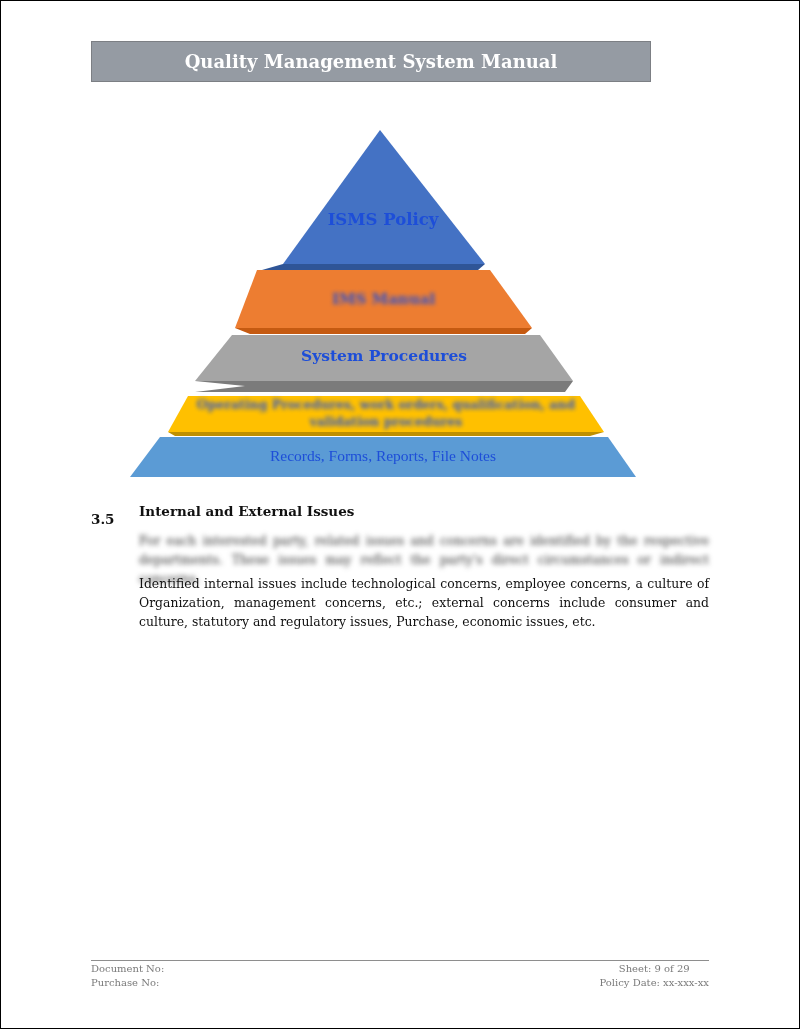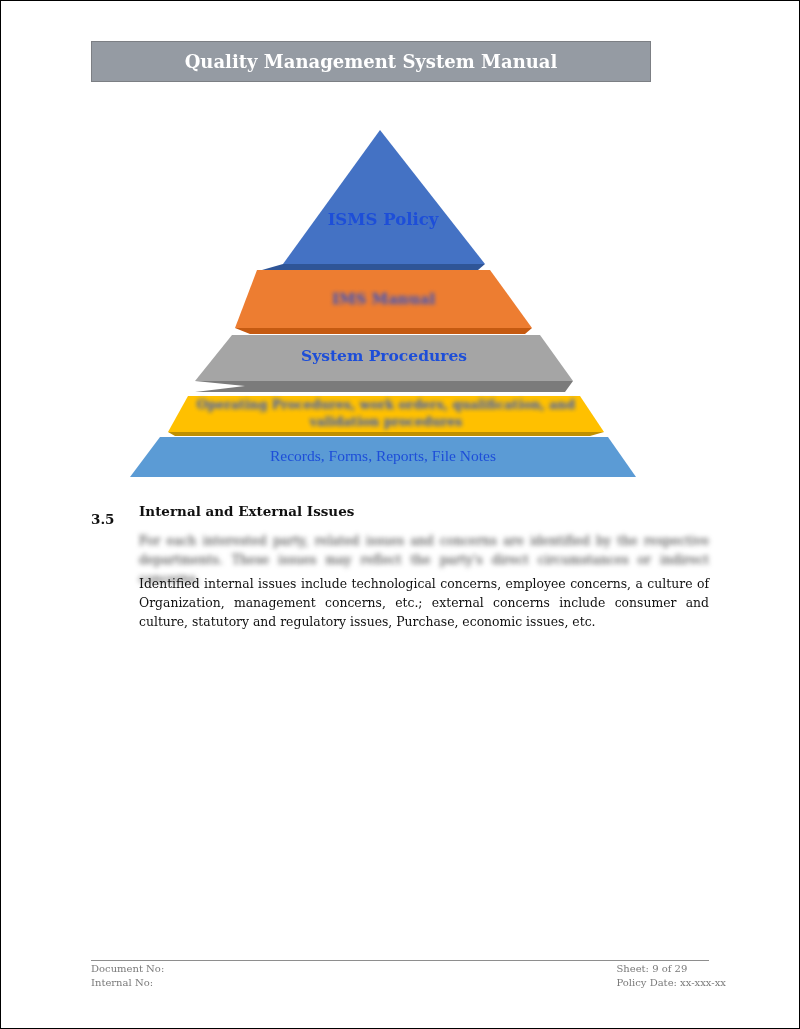--- a/index.html
+++ b/index.html
@@ -18,21 +18,21 @@
   .section { position: absolute; left: 91px; top: 503px; font-weight: bold; font-size: 13.5px; color: #111; }
   .section .num { position: absolute; left: 0; top: 8px; }
   .section .title { position: absolute; left: 48px; top: 0; white-space: nowrap; }
   .para { position: absolute; left: 139px; width: 570px; font-size: 12.4px; line-height: 19px;
           color: #111; text-align: justify; }
   .para.blurred { filter: blur(2.4px); color: #333; top: 531px; }
   .para.main { top: 574px; }
   .footer-line { position: absolute; left: 91px; top: 960px; width: 618px; height: 1px; background: #8e8e8e; }
   .footer { position: absolute; top: 962px; font-size: 10px; line-height: 14px; color: #7a7a7a; }
   .footer.left { left: 91px; }
-  .footer.right { right: 74px; text-align: left; }
+  .footer.right { right: 91px; text-align: center; }
 </style>
 </head>
 <body>
 
 <div class="page-border"></div>
 
 <div class="title-bar">
   <span>Quality Management System Manual</span>
 </div>
 
@@ -76,18 +76,18 @@
   <span class="num">3.5</span>
   <span class="title">Internal and External Issues</span>
 </div>
 
 <p class="para blurred" style="margin:0;">For each interested party, related issues and concerns are identified by the respective departments. These issues may reflect the party's direct circumstances or indirect concerns.</p>
 <p class="para main" style="margin:0;">Identified internal issues include technological concerns, employee concerns, a culture of Organization, management concerns, etc.; external concerns include consumer and culture, statutory and regulatory issues, Purchase, economic issues, etc.</p>
 
 <div class="footer-line"></div>
 <div class="footer left">
   <div>Document No:</div>
-  <div>Internal No:</div>
+  <div>Purchase No:</div>
 </div>
 <div class="footer right">
   <div>Sheet: 9 of 29</div>
   <div>Policy Date: xx-xxx-xx</div>
 </div>
 
 </body></html>

